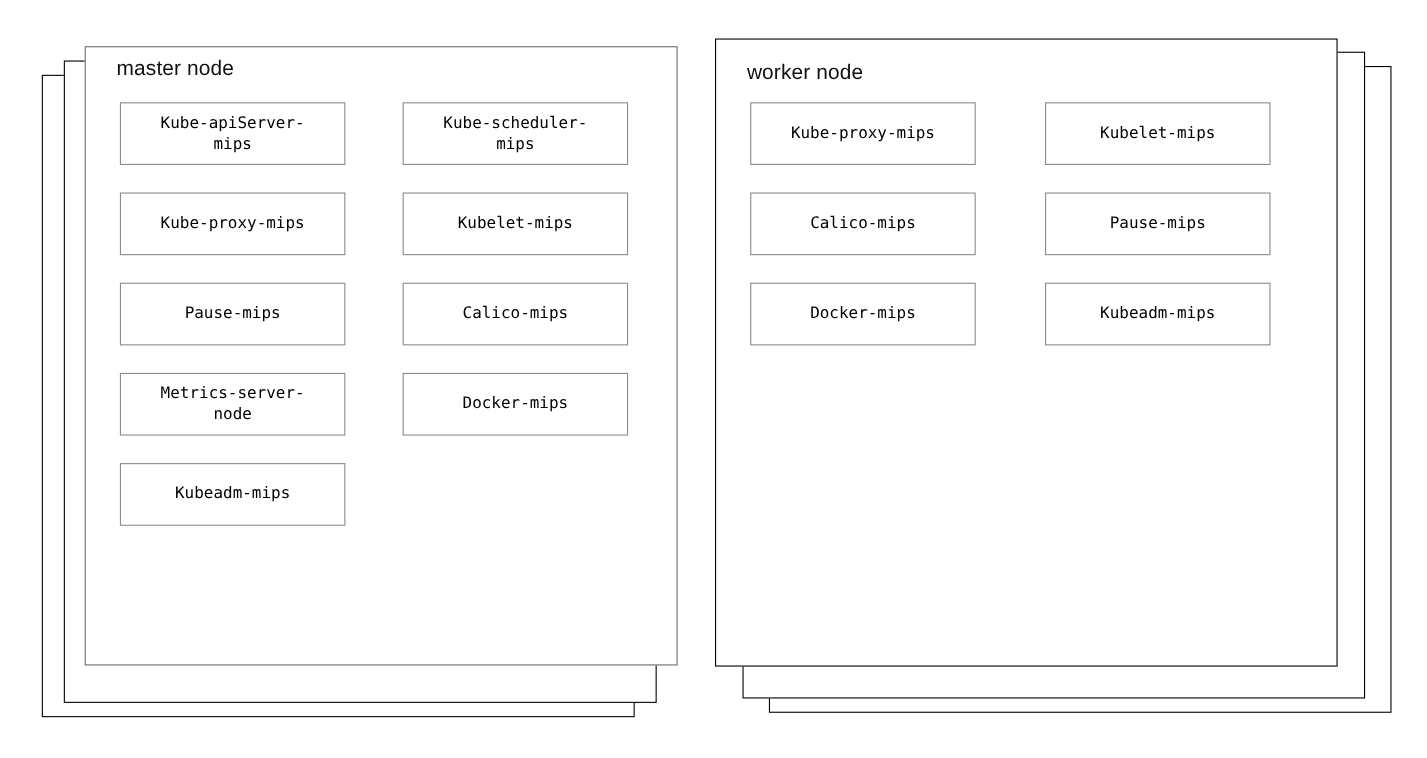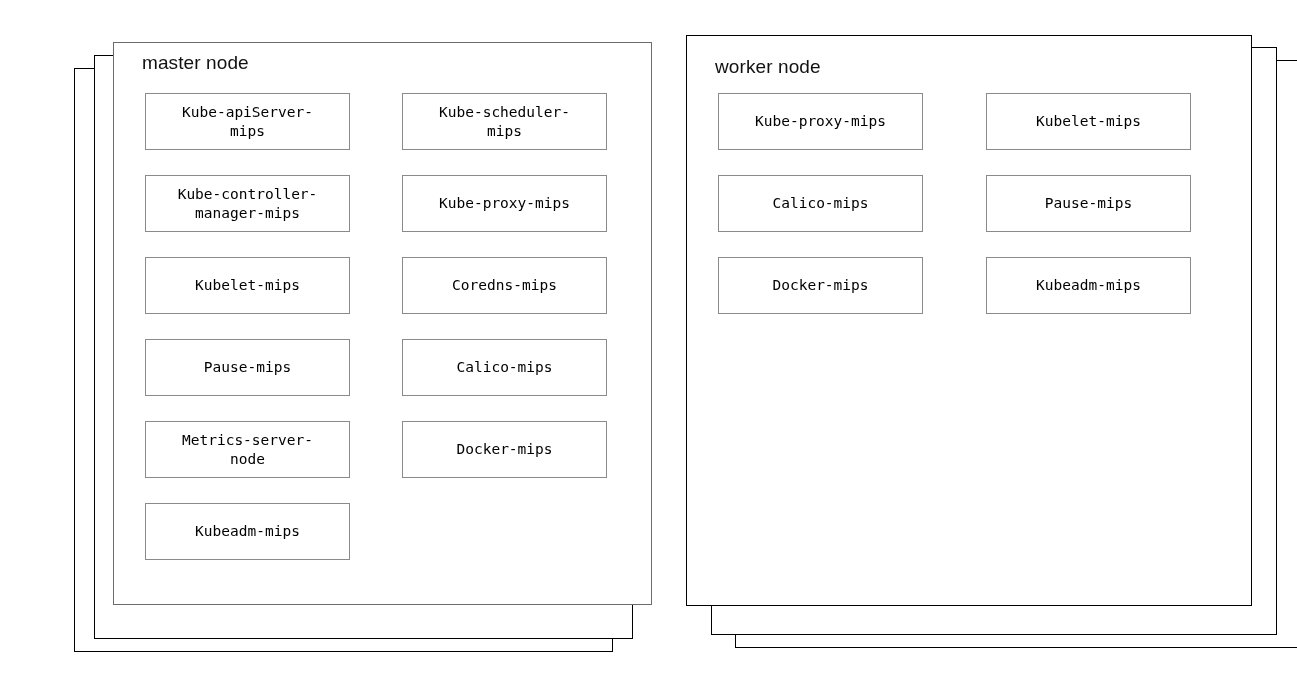--- a/index.html
+++ b/index.html
@@ -13,21 +13,20 @@
     height: 689px;
     position: relative;
     overflow: hidden;
     font-family: "Liberation Sans", sans-serif;
     -webkit-font-smoothing: antialiased;
   }
 
   .canvas {
     position: absolute;
     inset: 0;
-    margin-left: 36px;
   }
 
   
   .node-stack {
     position: absolute;
   }
 
   .stack-layer {
     position: absolute;
     box-sizing: border-box;
@@ -112,31 +111,24 @@
     <div class="components" style="left:109px; top:93px;">
       <div class="component-box">
         <span class="component-label">Kube-apiServer-
 mips</span>
       </div>
       <div class="component-box">
         <span class="component-label">Kube-scheduler-
 mips</span>
       </div>
       <div class="component-box">
-        <span class="component-label">Kube-controller-
-manager-mips</span>
-      </div>
-      <div class="component-box">
         <span class="component-label">Kube-proxy-mips</span>
       </div>
       <div class="component-box">
         <span class="component-label">Kubelet-mips</span>
-      </div>
-      <div class="component-box">
-        <span class="component-label">Coredns-mips</span>
       </div>
       <div class="component-box">
         <span class="component-label">Pause-mips</span>
       </div>
       <div class="component-box">
         <span class="component-label">Calico-mips</span>
       </div>
       <div class="component-box">
         <span class="component-label">Metrics-server-
 node</span>

